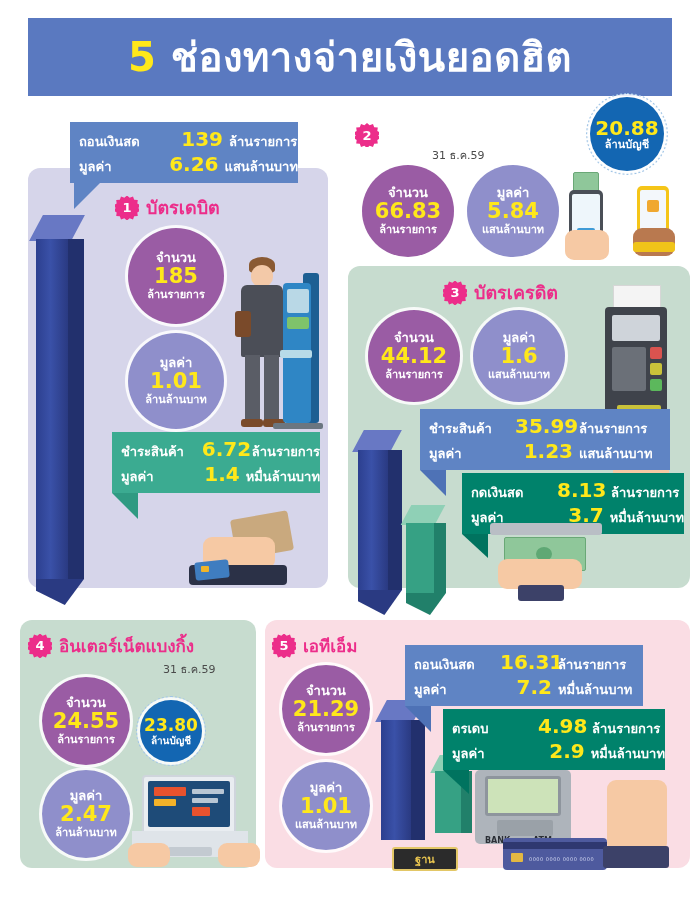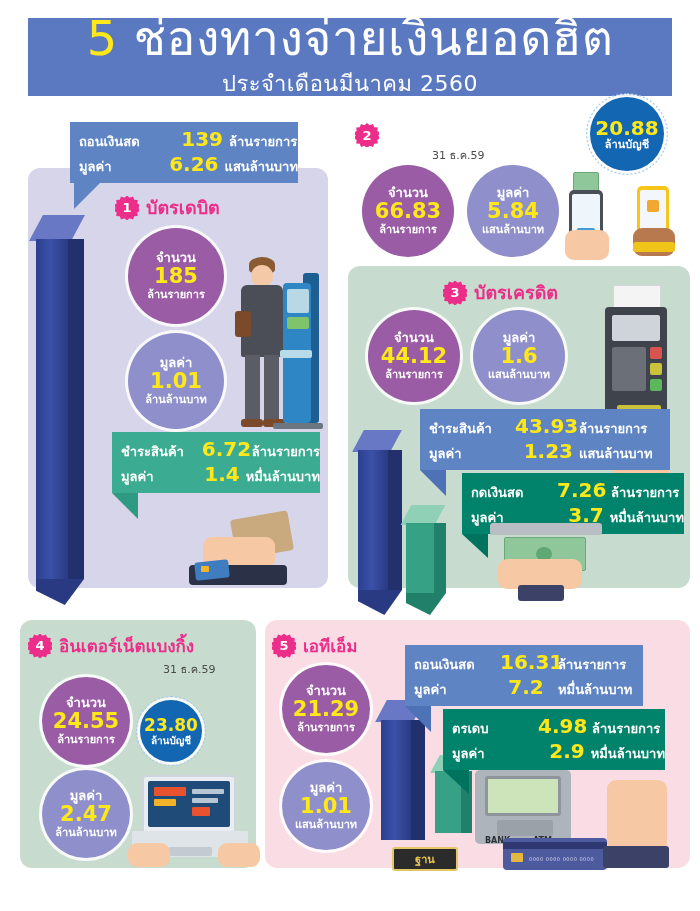--- a/index.html
+++ b/index.html
@@ -11,21 +11,21 @@
     overflow: hidden;
   }
   #page { position: relative; width: 700px; height: 911px; background: #fff; }
 
   
   .banner {
     position: absolute; left: 28px; top: 18px; width: 644px; height: 78px;
     background: #5a79c0;
     display: flex; flex-direction: column; align-items: center; justify-content: center;
   }
-  .banner-title { font-size: 48px; font-weight: normal; color: #ffffff; letter-spacing: .5px; line-height: 1.05; }
+  .banner-title { font-size: 40px; font-weight: bold; color: #ffffff; letter-spacing: .5px; line-height: 1.05; }
   .banner-title .hi { color: #ffe81a; }
   .banner-sub { font-size: 22px; color: #ffffff; margin-top: 2px; letter-spacing: .5px; }
 
   
   .panel { position: absolute; border-radius: 12px; }
   #panel1 { left: 28px; top: 168px; width: 300px; height: 420px; background: #d6d5ea; }
   #panel2 { left: 345px; top: 104px; width: 345px; height: 160px; background: #ffffff; }
   #panel3 { left: 348px; top: 266px; width: 342px; height: 322px; background: #c7dccf; }
   #panel4 { left: 20px; top: 620px; width: 236px; height: 248px; background: #c7dccf; }
   #panel5 { left: 265px; top: 620px; width: 425px; height: 248px; background: #fadde4; }
@@ -139,21 +139,20 @@
 </style>
 </head>
 <body>
 
 <div id="page">
 
   <div class="banner">
     <div class="banner-title">
       <span class="hi">5</span><span> ช่องทางจ่ายเงินยอดฮิต</span>
     </div>
-    <div class="banner-sub">ประจำเดือนมีนาคม 2560</div>
   </div>
 
   <div class="panel" id="panel1"></div>
   <div class="panel" id="panel2"></div>
   <div class="panel" id="panel3"></div>
   <div class="panel" id="panel4"></div>
   <div class="panel" id="panel5"></div>
 
   <div class="bar3d" style="left:30px; top:215px; width:60px; height:390px;">
     <div class="bar-top" style="left:6px; top:0; width:42px; height:26px; transform: skewX(-28deg); background:#6878c4;"></div>
@@ -318,35 +317,35 @@
     <div class="sq" style="left:55px; top:94px; width:12px; height:12px; background:#5cb85c; border-radius:2px;"></div>
     <div class="sq card-y" style="left:22px; top:120px; width:44px; height:26px;"></div>
     <div class="sq" style="left:28px; top:127px; width:9px; height:8px; background:#8f8a1f; border-radius:1px;"></div>
     <div class="sq hand" style="left:18px; top:138px; width:56px; height:70px;"></div>
     <div class="sq" style="left:14px; top:198px; width:58px; height:22px; background:#3c4168; border-radius:3px;"></div>
   </div>
 
   <div class="callout co-blue2" style="left:420px; top:409px; width:250px;">
     <div class="row">
         <span class="k" style="width:86px;">ชำระสินค้า</span>
-        <span class="v" style="width:58px;">43.93</span>
+        <span class="v" style="width:58px;">35.99</span>
         <span class="u" style="margin-left:6px;">ล้านรายการ</span>
       </div>
     <div class="row">
         <span class="k" style="width:86px;">มูลค่า</span>
         <span class="v" style="width:58px;">1.23</span>
         <span class="u" style="margin-left:6px;">แสนล้านบาท</span>
       </div>
     <div class="tail" style="left:0; top:100%; border-left:26px solid transparent; border-right:0 solid transparent; border-top:26px solid #4e72b6;"></div>
   </div>
 
   <div class="callout co-green" style="left:462px; top:473px; width:222px;">
     <div class="row">
         <span class="k" style="width:86px;">กดเงินสด</span>
-        <span class="v" style="width:48px;">7.26</span>
+        <span class="v" style="width:48px;">8.13</span>
         <span class="u" style="margin-left:6px;">ล้านรายการ</span>
       </div>
     <div class="row">
         <span class="k" style="width:86px;">มูลค่า</span>
         <span class="v" style="width:48px;">3.7</span>
         <span class="u" style="margin-left:6px;">หมื่นล้านบาท</span>
       </div>
     <div class="tail" style="left:0; top:100%; border-left:26px solid transparent; border-right:0 solid transparent; border-top:24px solid #00735f;"></div>
   </div>
 
@@ -412,21 +411,21 @@
   </div>
 
   <div class="callout co-blue2" style="left:405px; top:645px; width:238px;">
     <div class="row">
         <span class="k" style="width:86px;">ถอนเงินสด</span>
         <span class="v" style="width:52px;">16.31</span>
         <span class="u" style="margin-left:6px;">ล้านรายการ</span>
       </div>
     <div class="row">
         <span class="k" style="width:86px;">มูลค่า</span>
-        <span class="v" style="width:52px;text-align:center;">7.2</span>
+        <span class="v" style="width:52px;">7.2</span>
         <span class="u" style="margin-left:6px;">หมื่นล้านบาท</span>
       </div>
     <div class="tail" style="left:0; top:100%; border-left:26px solid transparent; border-right:0 solid transparent; border-top:26px solid #4e72b6;"></div>
   </div>
 
   <div class="callout co-green" style="left:443px; top:709px; width:222px;">
     <div class="row">
         <span class="k" style="width:86px;">ตรเดบ</span>
         <span class="v" style="width:48px;">4.98</span>
         <span class="u" style="margin-left:6px;">ล้านรายการ</span>

